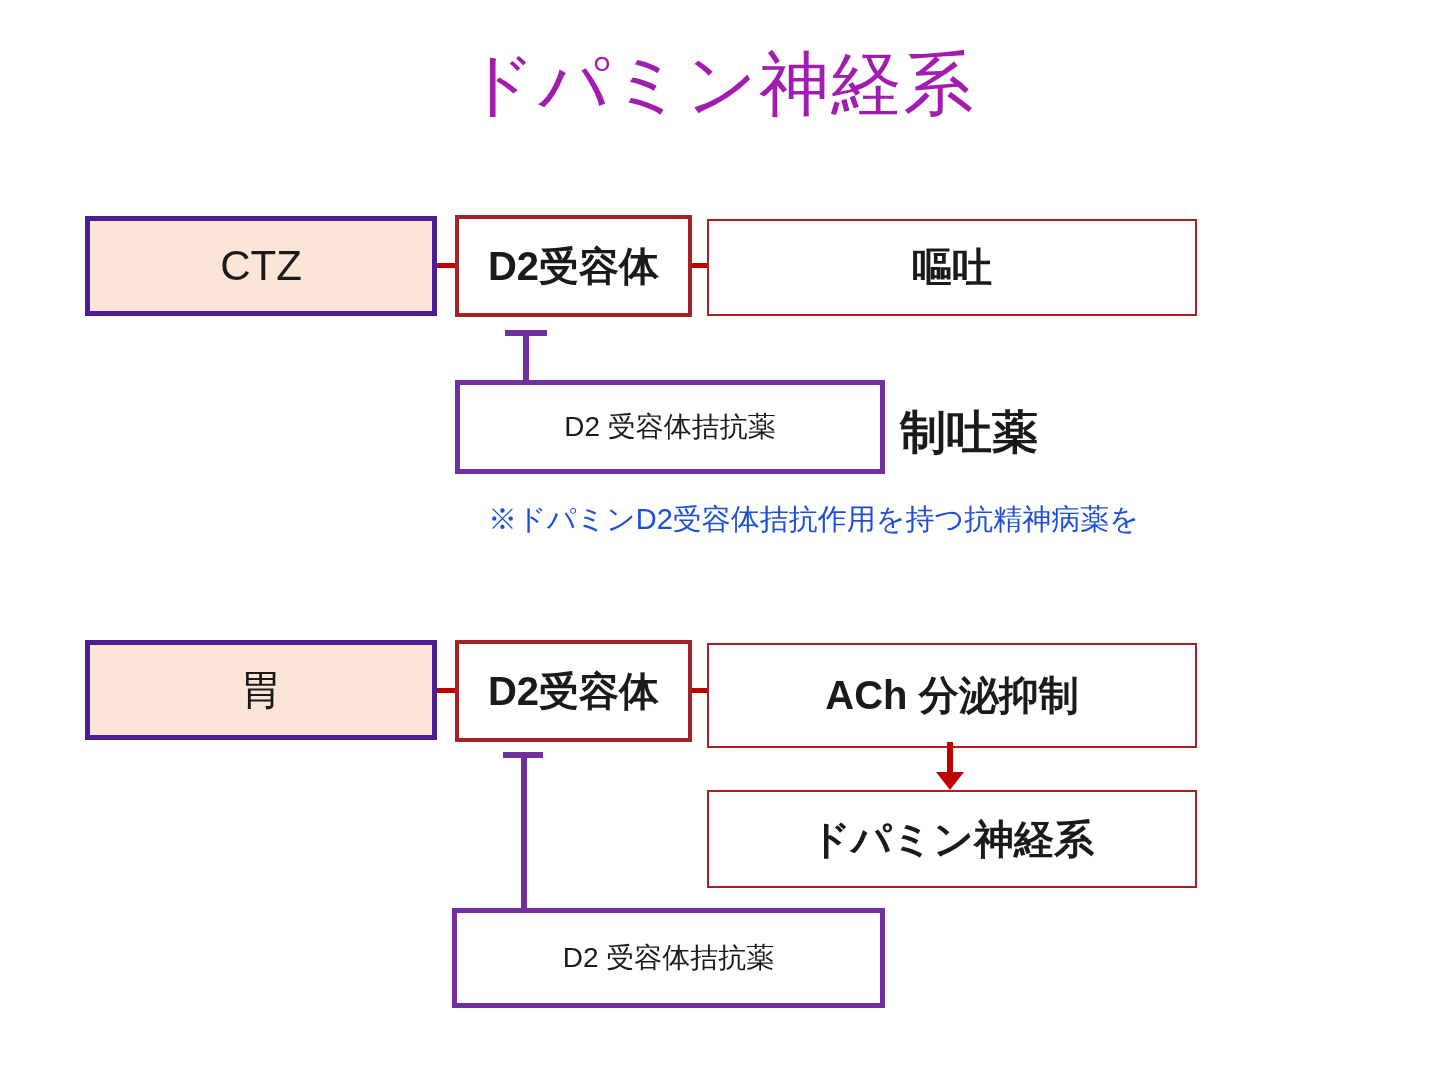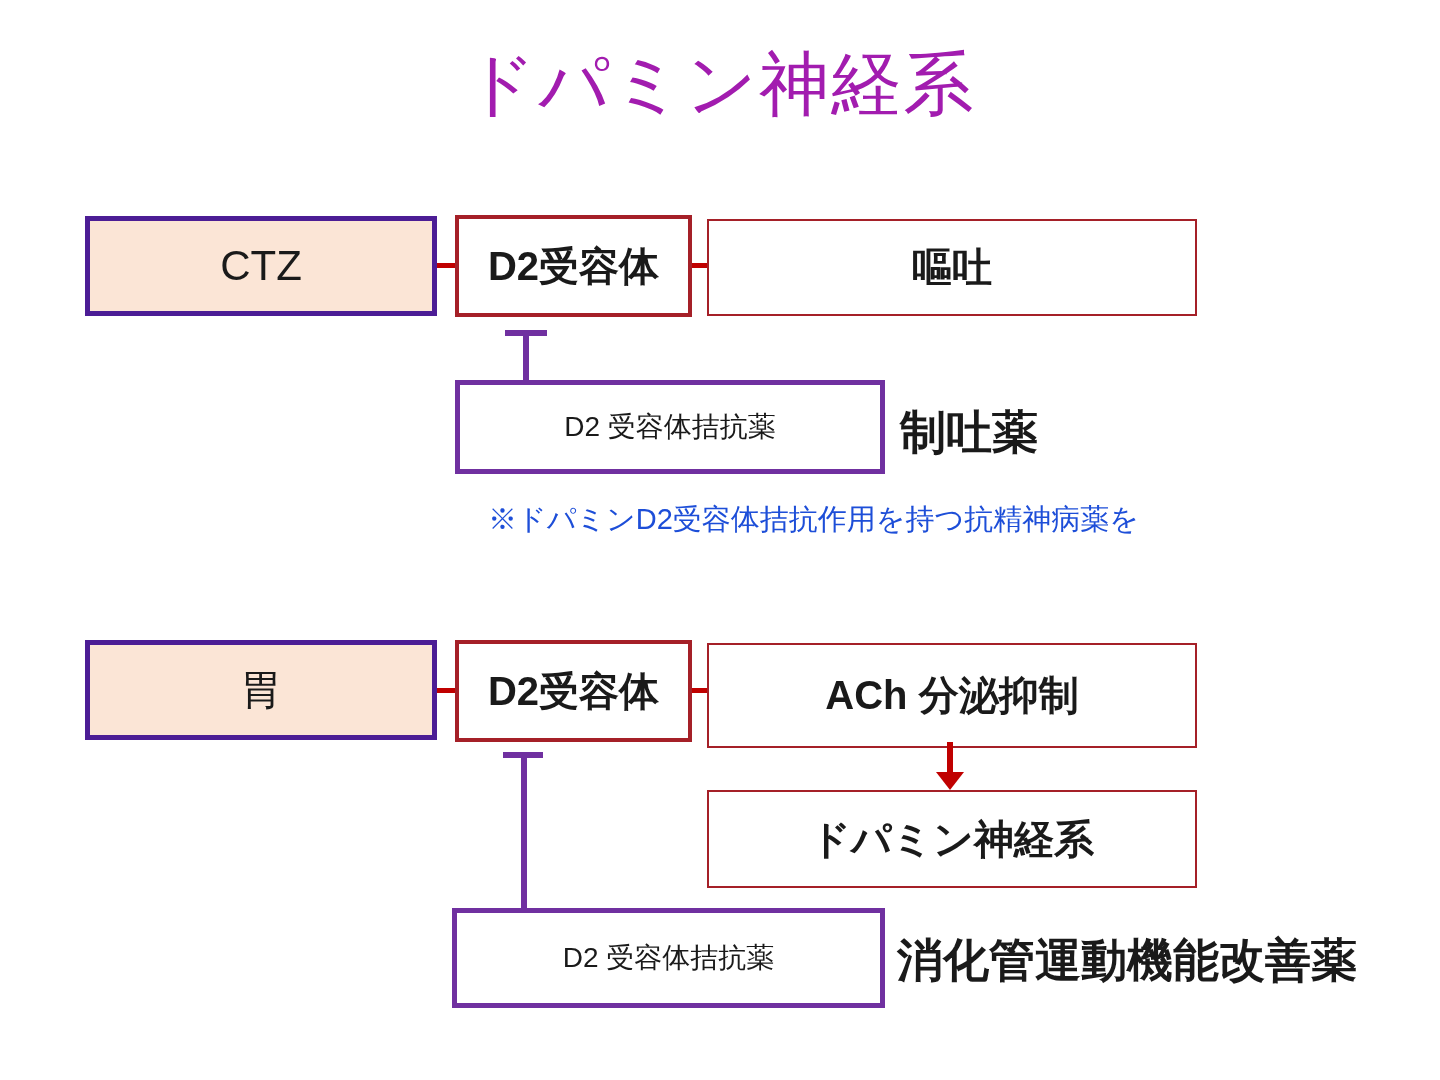--- a/index.html
+++ b/index.html
@@ -138,15 +138,14 @@
     <span>ドパミン神経系</span>
   </div>
 
   <div class="abs line-purple" style="left:503px; top:752px; width:40px; height:6px;"></div>
   <div class="abs line-purple" style="left:521px; top:752px; width:6px; height:156px;"></div>
 
   <div class="abs box box-purple" style="left:452px; top:908px; width:433px; height:100px;">
     <span>D2 受容体拮抗薬</span>
   </div>
 
-  <div class="abs drug-label" style="left:897px; top:930px;">消化管運動機能改善薬</div>
 
 </div>
 
 </body></html>

